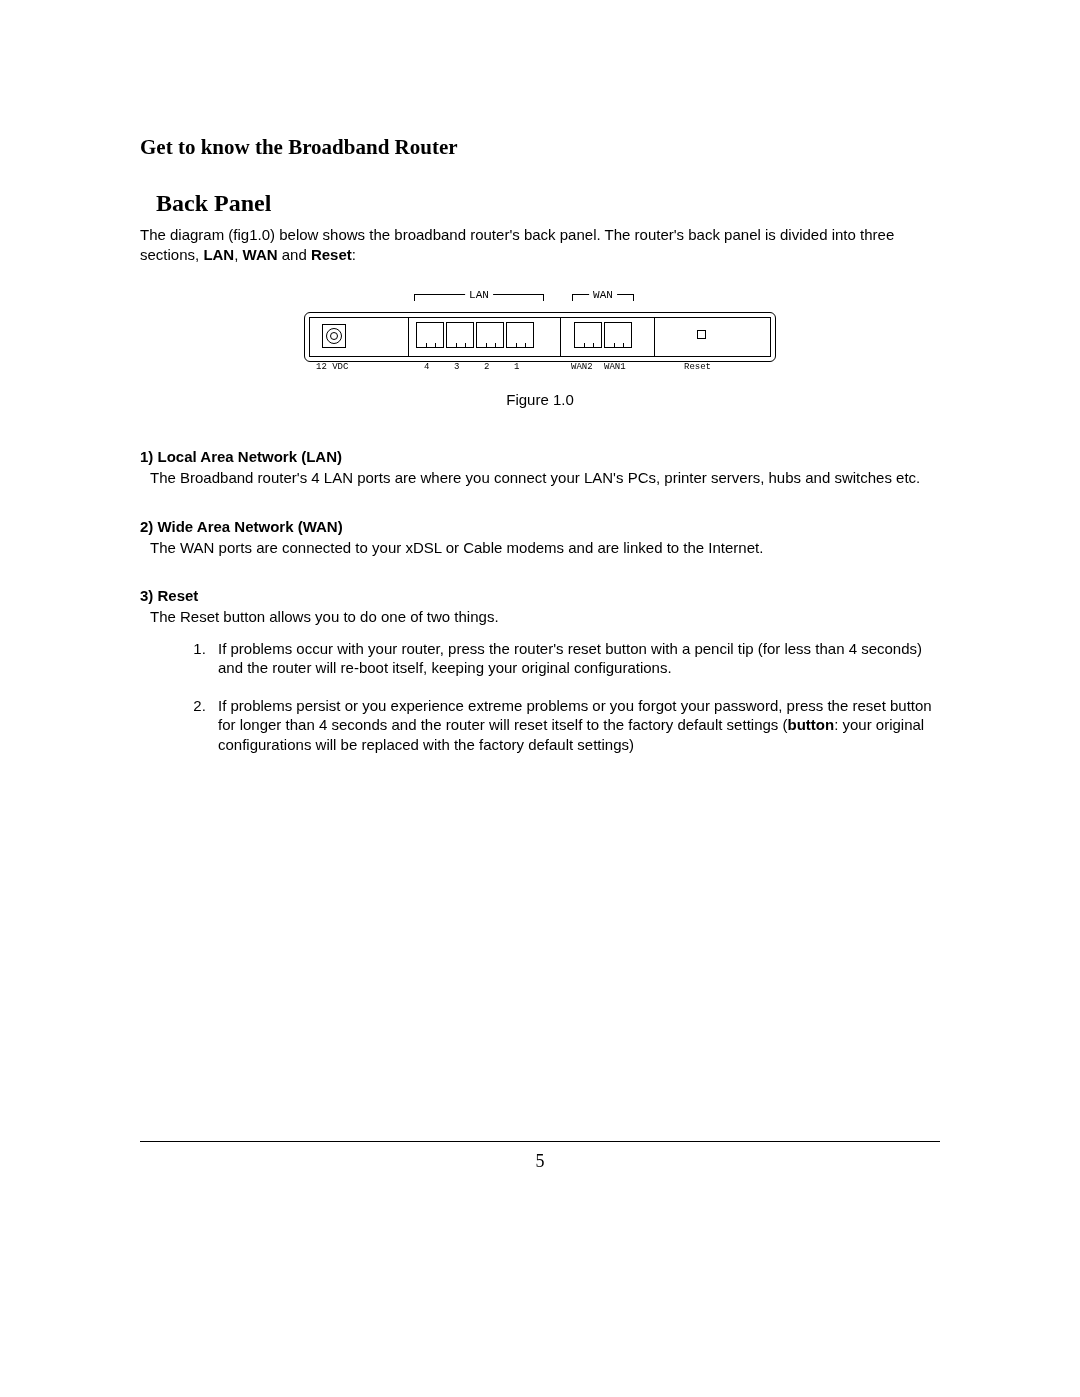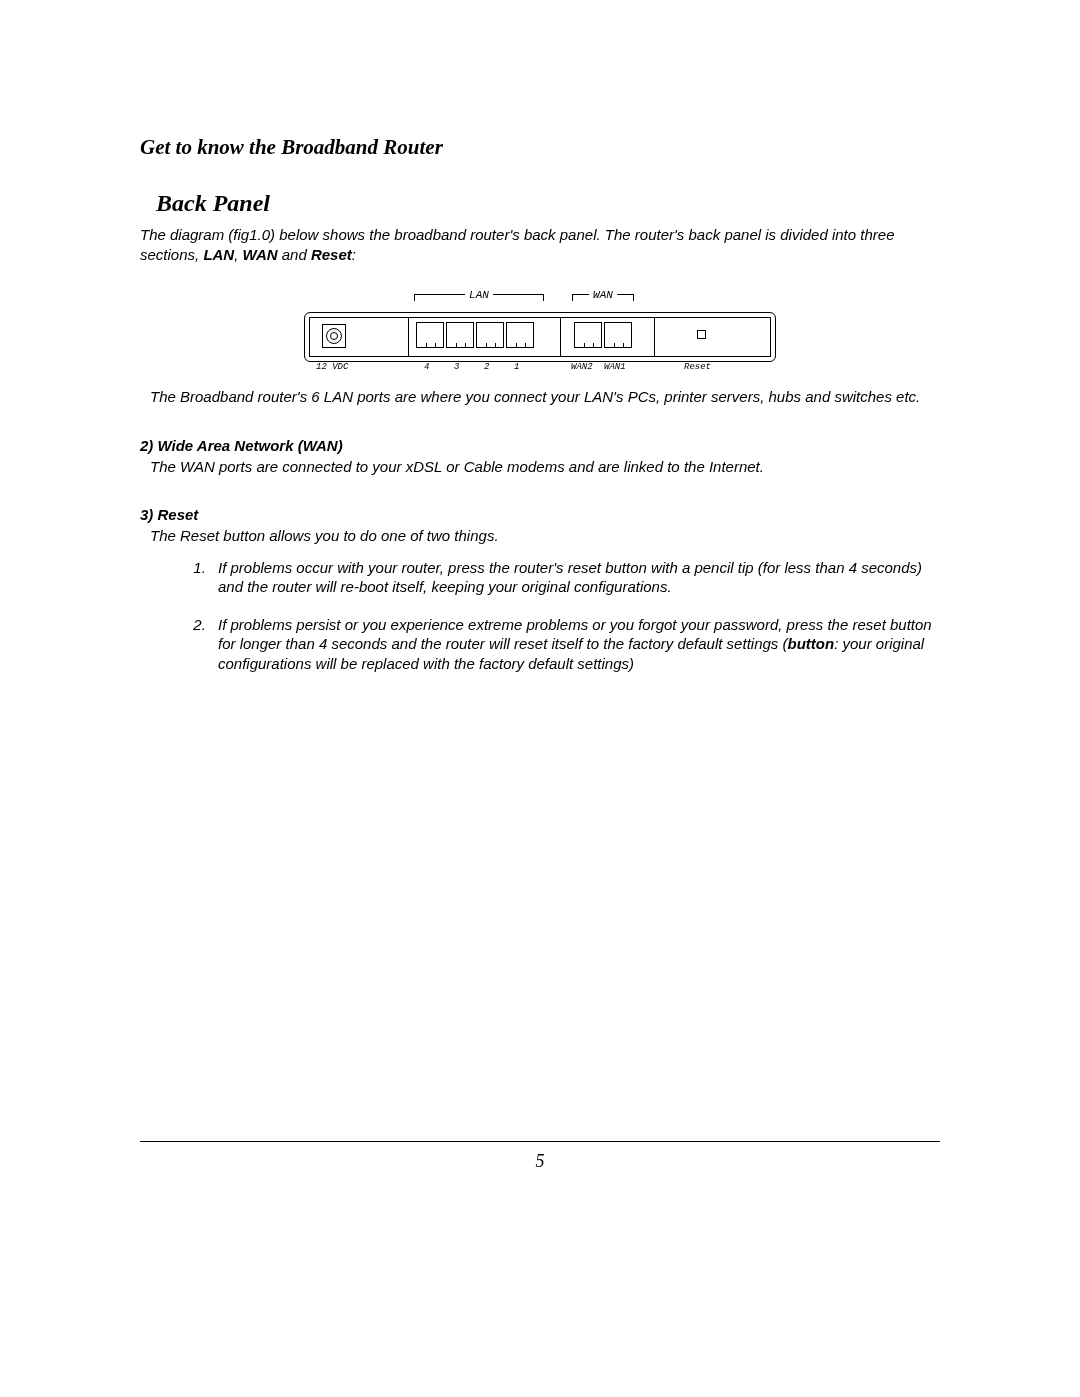--- a/index.html
+++ b/index.html
@@ -9,21 +9,20 @@
     font-family: Arial, Helvetica, sans-serif;
     font-size: 15px;
     color: #000;
   }
   .page {
     width: 1080px;
     height: 1397px;
     position: relative;
     box-sizing: border-box;
     padding: 135px 140px 0 140px;
-    font-style: italic;
   }
   h1.title {
     font-family: "Times New Roman", Times, serif;
     font-size: 21px;
     font-weight: bold;
     margin: 0 0 30px 0;
   }
   h2.subtitle {
     font-family: "Times New Roman", Times, serif;
     font-size: 24px;
@@ -234,22 +233,24 @@
       <div class="lab-row" style="left:120px;">4</div>
       <div class="lab-row" style="left:150px;">3</div>
       <div class="lab-row" style="left:180px;">2</div>
       <div class="lab-row" style="left:210px;">1</div>
       <div class="lab-row" style="left:267px;">WAN2</div>
       <div class="lab-row" style="left:300px;">WAN1</div>
       <div class="lab-row" style="left:380px;">Reset</div>
     </div>
   </div>
 
-
-  <p class="section-body">The Broadband router's 6 LAN ports are where you connect your LAN's PCs, printer servers, hubs and switches etc.</p>
+  <div class="figure-caption">Figure 1.0</div>
+
+  <div class="section-heading">1) Local Area Network (LAN)</div>
+  <p class="section-body">The Broadband router's 4 LAN ports are where you connect your LAN's PCs, printer servers, hubs and switches etc.</p>
 
   <div class="section-heading">2) Wide Area Network (WAN)</div>
   <p class="section-body">The WAN ports are connected to your xDSL or Cable modems and are linked to the Internet.</p>
 
   <div class="section-heading">3) Reset</div>
   <p class="section-body" style="margin-bottom:12px;">The Reset button allows you to do one of two things.</p>
 
   <ol class="reset-list">
     <li>If problems occur with your router, press the router's reset button with a pencil tip (for less than 4 seconds) and the router will re-boot itself, keeping your original configurations.</li>
     <li>

